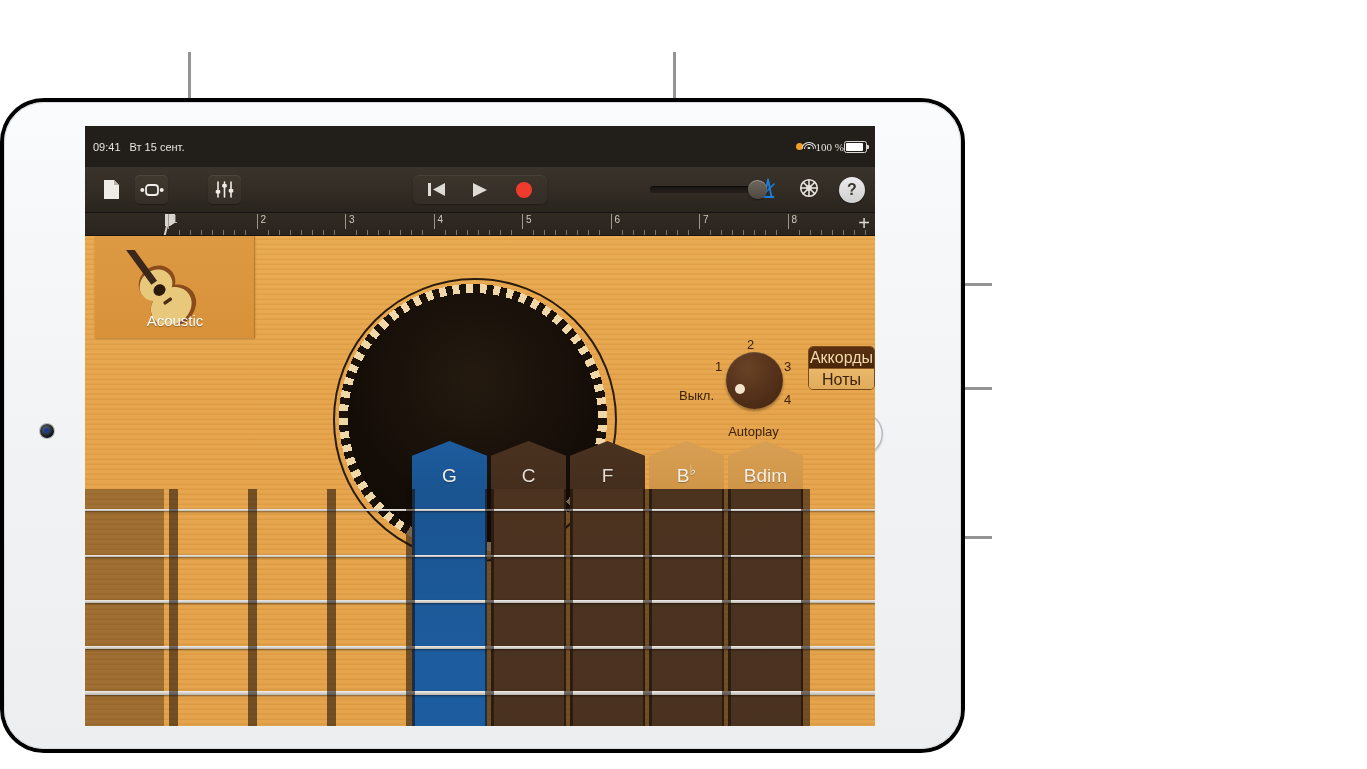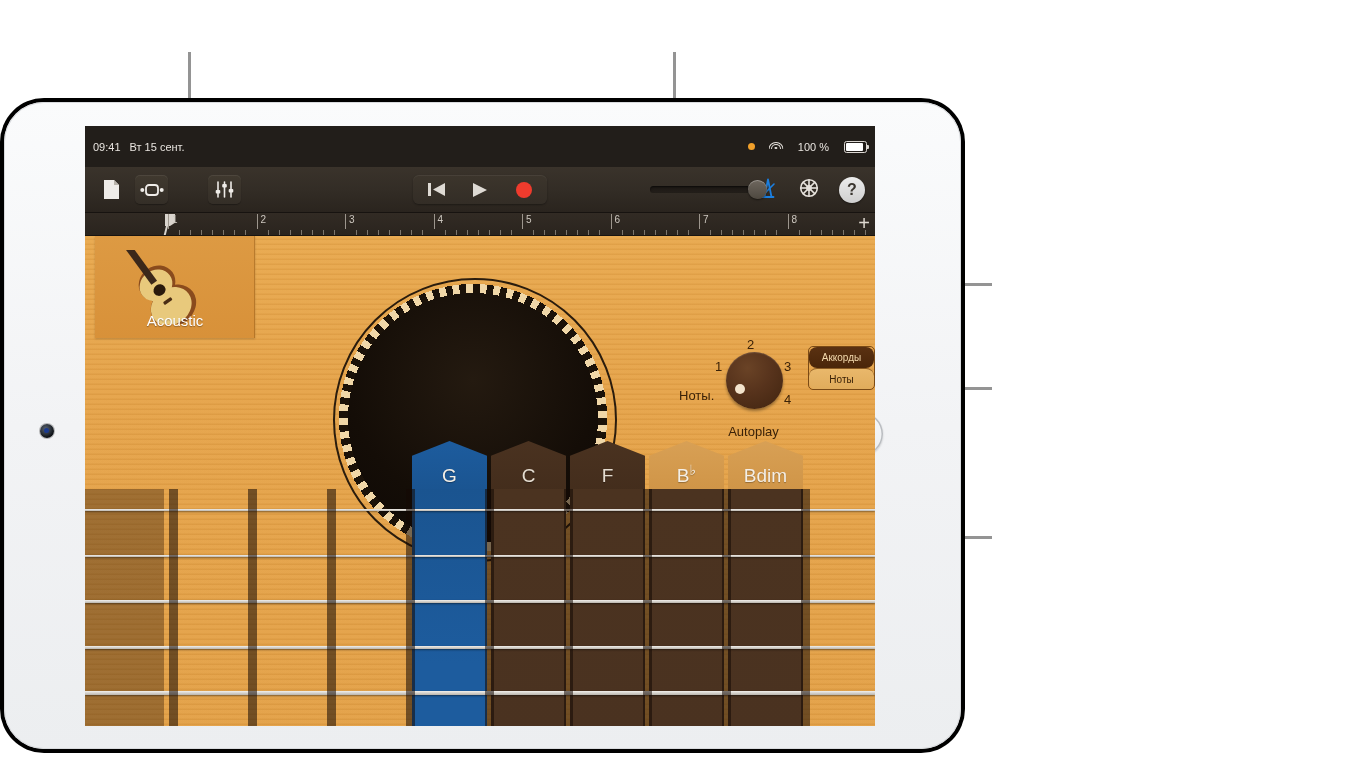--- a/index.html
+++ b/index.html
@@ -36,21 +36,21 @@
   #screen{
     position:absolute;left:85px;top:126px;width:790px;height:600px;
     background:#2b2620;overflow:hidden;
   }
   
   #status-bar{
     position:relative;height:19px;background:#221e1a;color:#e8e4df;
     display:flex;align-items:center;font-size:11px;padding:11px 8px;
   }
   #status-left{display:flex;gap:9px;align-items:center;}
-  #status-right{margin-left:auto;display:flex;gap:15px;align-items:center;font-size:11px;}
+  #status-right{margin-left:auto;display:flex;gap:0;align-items:center;font-size:11px;font-family:Liberation Serif, serif;}
   .orange-dot{width:7px;height:7px;border-radius:50%;background:#f0a02a;display:inline-block;}
   .wifi-ico{display:inline-block;width:13px;height:10px;position:relative;}
   .wifi-ico i{position:absolute;border:1.4px solid #e8e4df;border-bottom:none;
     border-radius:50% 50% 0 0 / 100% 100% 0 0;left:50%;transform:translateX(-50%);}
   .wifi-ico i:nth-child(1){width:13px;height:6px;top:0;}
   .wifi-ico i:nth-child(2){width:8px;height:4px;top:2.5px;}
   .wifi-ico i:nth-child(3){width:3.2px;height:2.4px;top:5.2px;background:#e8e4df;border:none;border-radius:50%;}
   .batt{width:21px;height:10px;border:1.2px solid #ddd9d4;border-radius:2.5px;position:relative;}
   .batt:after{content:"";position:absolute;right:-3.2px;top:3px;width:2px;height:4px;background:#ddd9d4;border-radius:0 1px 1px 0;}
   .batt i{position:absolute;left:1px;top:1px;bottom:1px;width:17px;background:#fff;border-radius:1px;display:block;}
@@ -118,21 +118,21 @@
   #autoplay{position:absolute;left:596px;top:108px;width:145px;height:95px;}
   #knob{position:absolute;left:45px;top:8px;width:57px;height:57px;border-radius:50%;
     background:radial-gradient(circle at 38% 28%,#6a4326 0%,#57331c 45%,#40240f 100%);
     box-shadow:0 2px 3px rgba(0,0,0,.35),inset 0 1px 1px rgba(255,255,255,.12);cursor:pointer;}
   #knob-dot{position:absolute;left:9px;top:32px;width:10px;height:10px;border-radius:50%;background:#f3e4cd;}
   .knob-lbl{position:absolute;color:#3b2208;font-size:13px;}
   #knob-caption{position:absolute;left:0;right:0;bottom:0;text-align:center;color:#3b2208;font-size:13px;}
   
   #mode-toggle{position:absolute;left:723px;top:110px;width:65px;height:42px;
     border:1px solid #7a4a15;border-radius:5px;overflow:hidden;}
-  .mode-btn{height:21px;display:flex;align-items:center;justify-content:center;font-size:10px;cursor:pointer;border-radius:8px;}
+  .mode-btn{height:21px;display:flex;align-items:center;justify-content:center;font-size:16px;cursor:pointer;}
   .mode-on{background:linear-gradient(180deg,#5a3112,#4a2609);color:#f3d9ac;}
   .mode-off{background:linear-gradient(180deg,#e9b86b,#e0ab5b);color:#3b2208;border-top:1px solid #8a5a22;}
   
   #strip{position:absolute;left:0;top:200px;width:790px;height:314px;}
   .chord-col{position:absolute;top:0;width:79px;height:314px;}
   .chord-head{position:absolute;left:2px;top:5px;width:75px;height:53px;
     background:linear-gradient(180deg,#d8a055,#cf9446);
     clip-path:polygon(50% 0,100% 28%,100% 100%,0 100%,0 28%);
     display:flex;align-items:flex-end;justify-content:center;padding-bottom:7px;box-sizing:border-box;cursor:pointer;}
   .chord-head span{color:#f5efe6;font-size:19px;text-shadow:0 1px 1px rgba(0,0,0,.3);}
@@ -370,21 +370,21 @@
           <ellipse cx="46" cy="37" rx="6.2" ry="5.6" fill="#2a1a0c"></ellipse>
           <rect x="41.5" y="49" width="9.5" height="3.4" rx="1" fill="#4a2d14"></rect>
           <rect x="42.5" y="-34" width="7" height="62" fill="#3b281a"></rect>
           <rect x="41" y="-44" width="10" height="12" rx="1.5" fill="#241710"></rect>
         </g>
       </svg>
       <div id="instr-label">Acoustic</div>
     </div>
 
     <div id="autoplay">
-      <div class="knob-lbl" style="left:-2px;top:44px;">Ноты.</div>
+      <div class="knob-lbl" style="left:-2px;top:44px;">Выкл.</div>
       <div class="knob-lbl" style="left:34px;top:15px;">1</div>
       <div class="knob-lbl" style="left:66px;top:-7px;">2</div>
       <div class="knob-lbl" style="left:103px;top:15px;">3</div>
       <div class="knob-lbl" style="left:103px;top:48px;">4</div>
       <div id="knob">
           <div id="knob-dot"></div>
         </div>
       <div id="knob-caption">Autoplay</div>
     </div>
 

